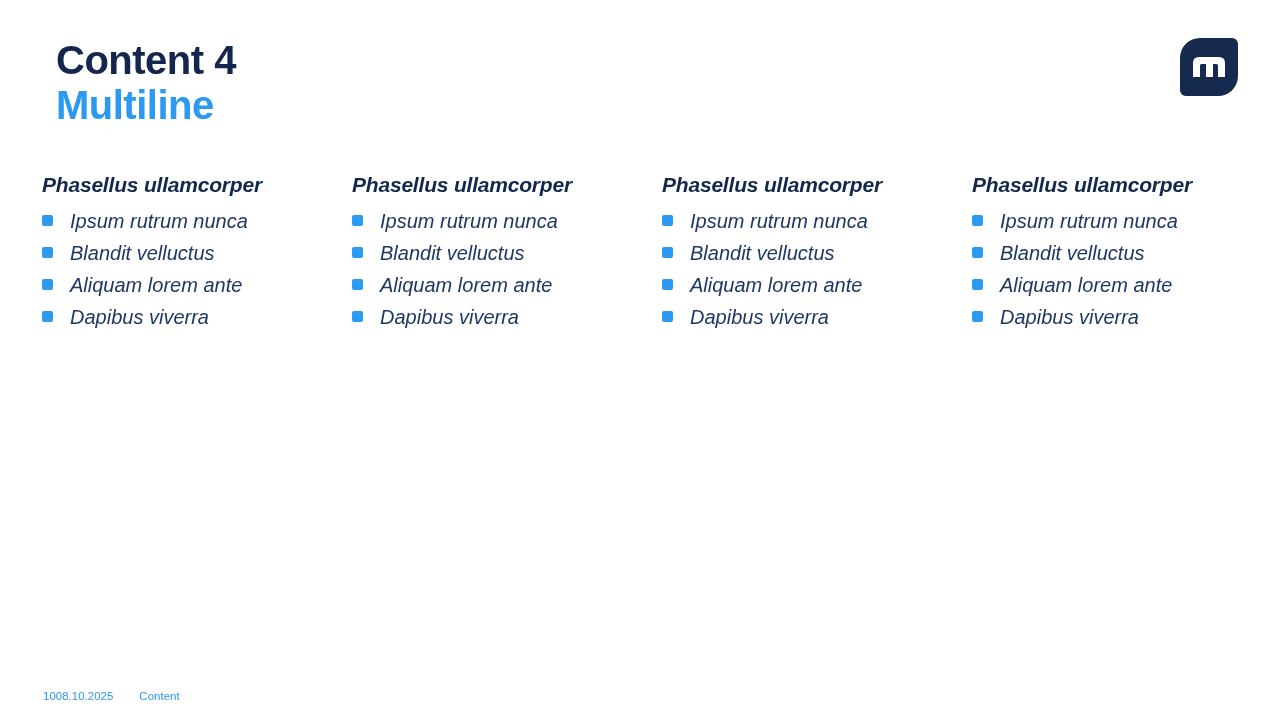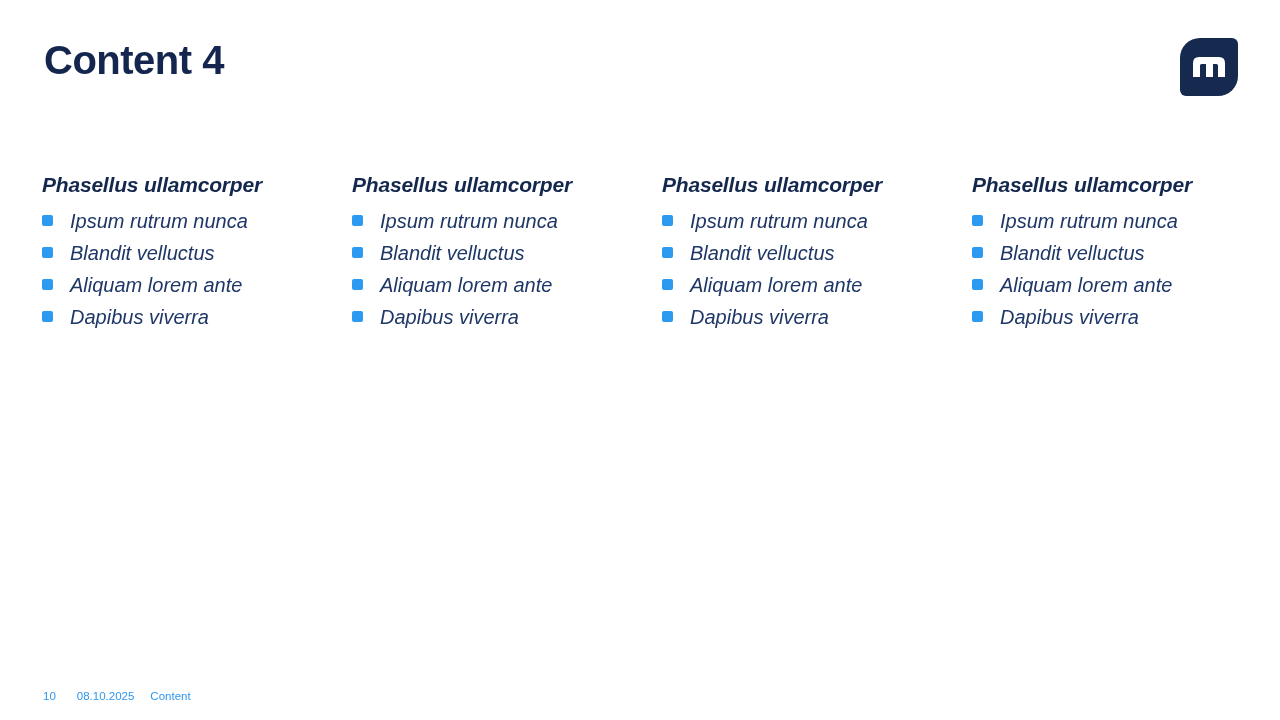--- a/index.html
+++ b/index.html
@@ -12,21 +12,21 @@
   .slide {
     position: relative;
     width: 1280px;
     height: 720px;
     background: #ffffff;
   }
 
   
   .title-block {
     position: absolute;
-    left: 44px;
+    left: 56px;
     top: 38px;
   }
   .title {
     font-size: 40px;
     font-weight: 700;
     line-height: 45px;
     color: #14264e;
     letter-spacing: -0.5px;
   }
   .subtitle {
@@ -90,30 +90,31 @@
   
   .footer {
     position: absolute;
     left: 43px;
     bottom: 18px;
     display: flex;
     align-items: baseline;
     font-size: 11.5px;
     color: #2e97ef;
   }
-  .footer-page { margin-right: 21px; }
-  .footer-date { margin-right: 16px; }
+  .footer-page { }
+  .footer-date { margin-right: 26px; }
 </style>
 </head>
 <body>
 
 <div class="slide">
 
   <div class="title-block">
     <div class="title">Content 4</div>
+    <div class="subtitle">Multiline</div>
   </div>
 
   <div class="logo">
     <span>
       <svg viewBox="0 0 32 22" xmlns="http://www.w3.org/2000/svg">
         <path fill="#ffffff" d="M0 22 L0 8 Q0 2 6 2 L26 2 Q32 2 32 8 L32 22 L25 22 L25 10.5 Q25 9 23.5 9 L20 9 L20 22 L13 22 L13 9 L8.5 9 Q7 9 7 10.5 L7 22 Z"></path>
       </svg>
     </span>
   </div>
 

